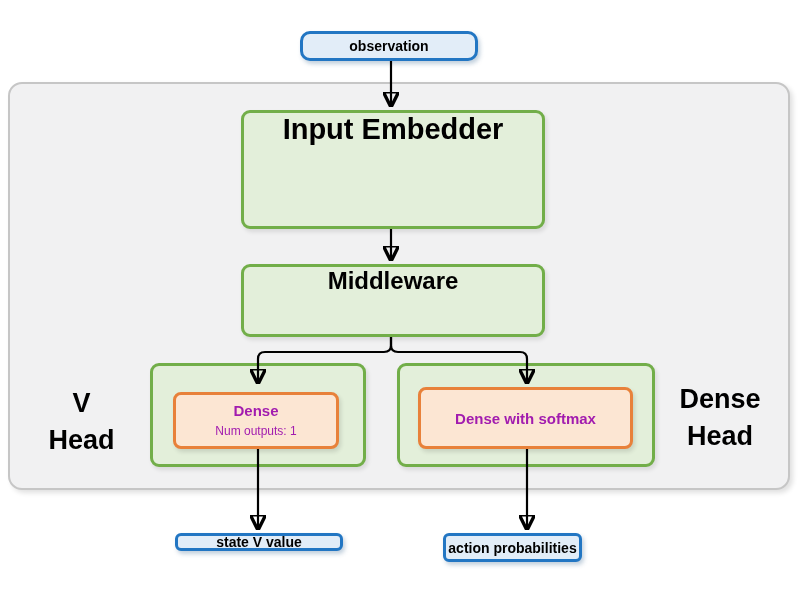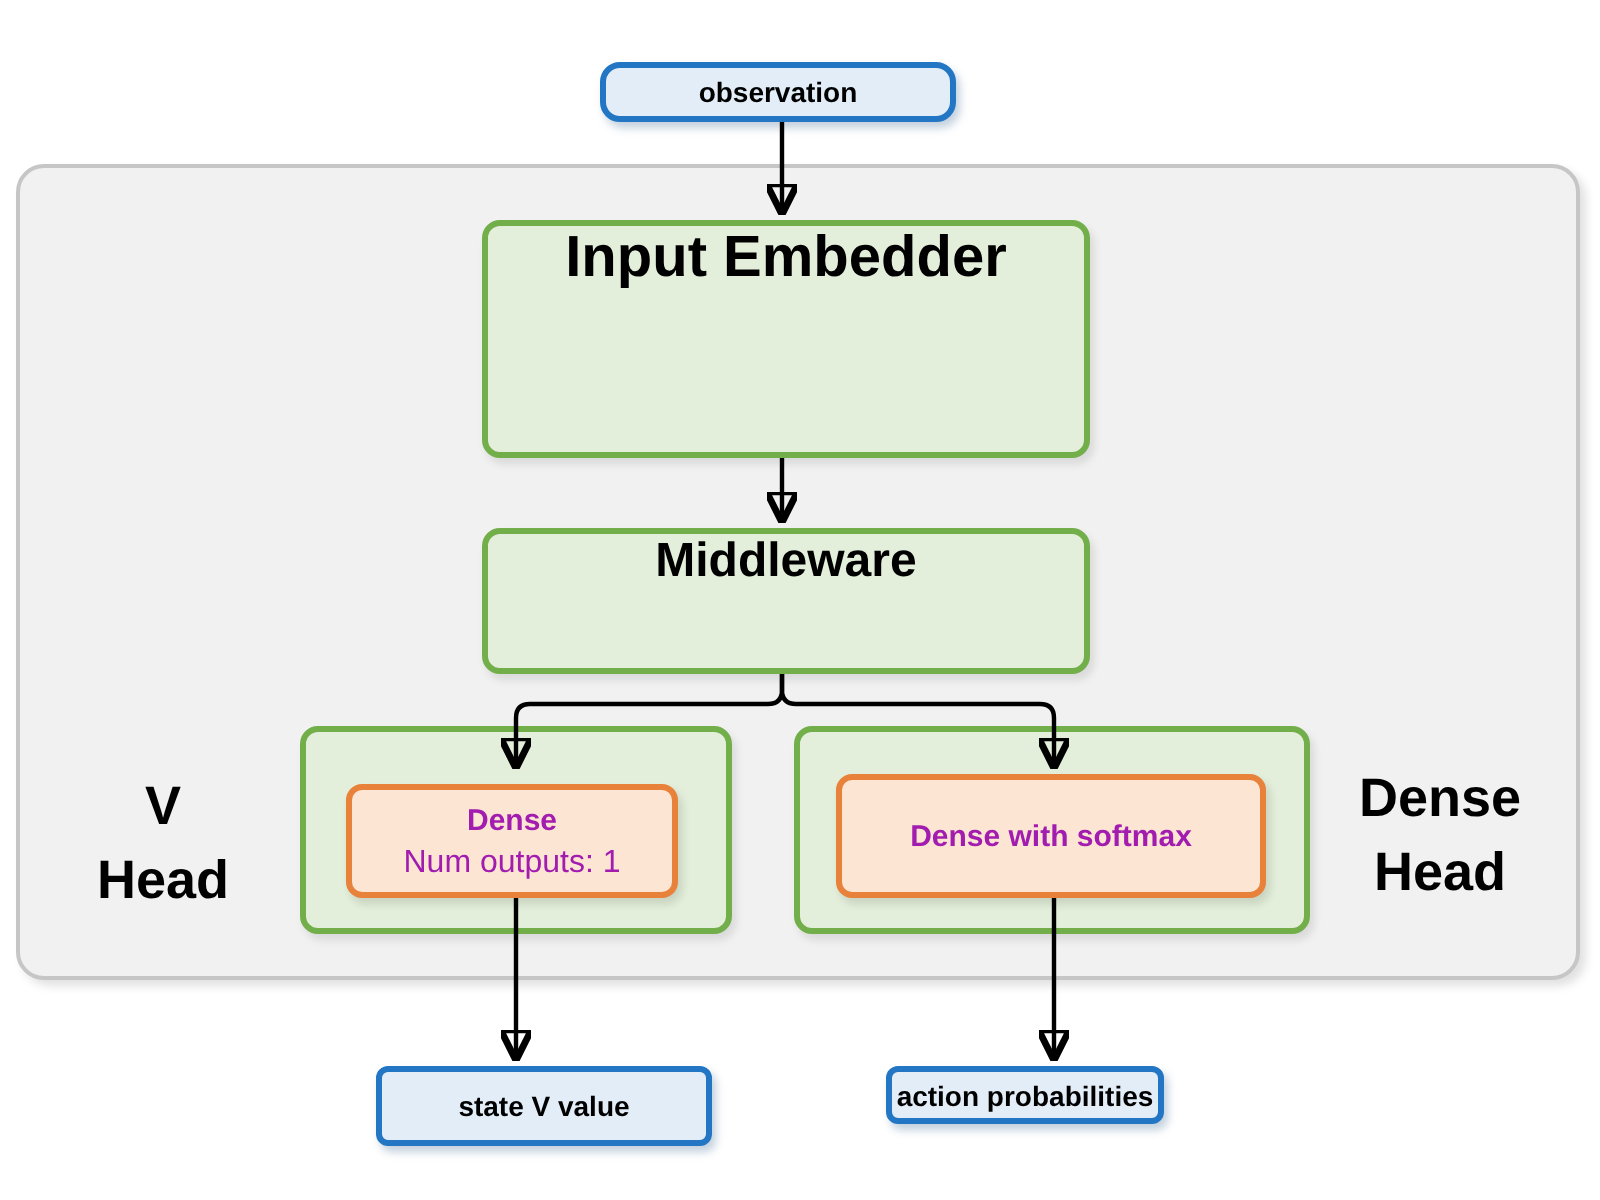--- a/index.html
+++ b/index.html
@@ -34,21 +34,21 @@
     display: flex;
     align-items: center;
     justify-content: center;
     font-weight: bold;
     font-size: 14px;
     color: #000000;
     box-shadow: 2px 3px 4px rgba(120,150,180,0.45);
     box-sizing: border-box;
   }
   .io-observation { left: 300px; top: 31px; width: 178px; height: 30px; border-radius: 10px; }
-  .io-state-v    { left: 188px; top: 533px; width: 168px; height: 40px; }
+  .io-state-v    { left: 175px; top: 533px; width: 168px; height: 18px; }
   .io-action-p   { left: 443px; top: 533px; width: 139px; height: 29px; }
 
   
   .green-box {
     position: absolute;
     background: #e3efda;
     border: 3px solid #72ae49;
     border-radius: 9px;
     box-sizing: border-box;
     display: flex;
@@ -73,21 +73,21 @@
     flex-direction: column;
     align-items: center;
     justify-content: center;
     color: #a21caf;
     line-height: 21px;
     box-shadow: 2px 3px 4px rgba(0,0,0,0.12);
   }
   .orange-v      { left: 173px; top: 392px; width: 166px; height: 57px; }
   .orange-policy { left: 418px; top: 387px; width: 215px; height: 62px; }
   .orange-title    { font-weight: bold; font-size: 15px; }
-  .orange-subtitle { font-weight: normal; font-size: 16px; }
+  .orange-subtitle { font-weight: normal; font-size: 12px; }
 
   
   .head-label {
     position: absolute;
     display: flex;
     flex-direction: column;
     align-items: center;
     justify-content: center;
     font-weight: bold;
     font-size: 27px;

